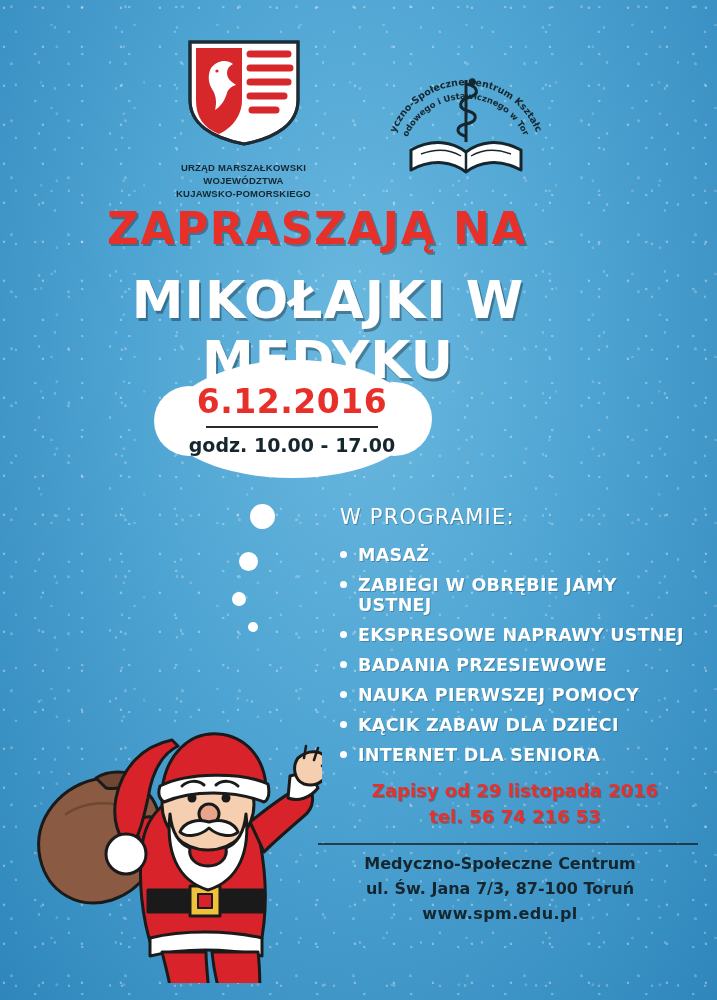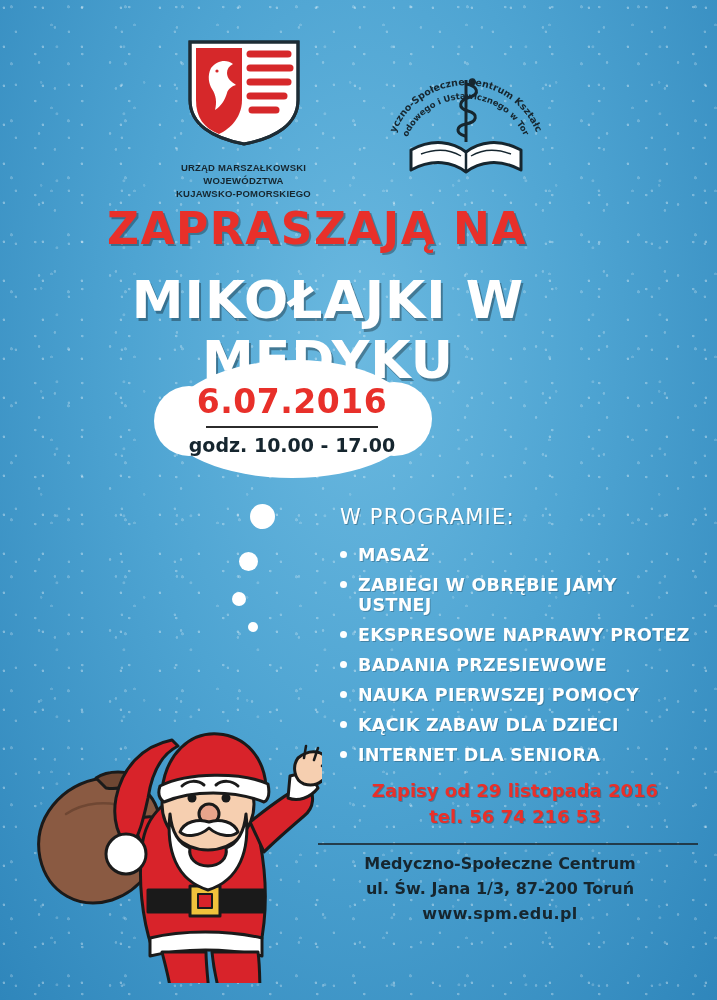--- a/index.html
+++ b/index.html
@@ -314,21 +314,21 @@
         </svg>
       </div>
     </div>
   </div>
 
   <div id="heading-1">ZAPRASZAJĄ NA</div>
   <div id="heading-2">MIKOŁAJKI W MEDYKU</div>
 
   <div id="bubble">
     <div id="bubble-inner">
-      <div id="bubble-date">6.07.2016</div>
+      <div id="bubble-date">6.12.2016</div>
       <div id="bubble-rule"></div>
       <div id="bubble-time">godz. 10.00 - 17.00</div>
     </div>
   </div>
   <div class="bubble-tail" id="tail-1"></div>
   <div class="bubble-tail" id="tail-2"></div>
   <div class="bubble-tail" id="tail-3"></div>
   <div class="bubble-tail" id="tail-4"></div>
 
   <div id="program">
@@ -337,21 +337,21 @@
     <div class="program-item">
       <span class="bullet"></span>
       <span class="program-label">MASAŻ</span>
     </div>
     <div class="program-item">
       <span class="bullet"></span>
       <span class="program-label">ZABIEGI W OBRĘBIE JAMY USTNEJ</span>
     </div>
     <div class="program-item">
       <span class="bullet"></span>
-      <span class="program-label">EKSPRESOWE NAPRAWY PROTEZ</span>
+      <span class="program-label">EKSPRESOWE NAPRAWY USTNEJ</span>
     </div>
     <div class="program-item">
       <span class="bullet"></span>
       <span class="program-label">BADANIA PRZESIEWOWE</span>
     </div>
     <div class="program-item">
       <span class="bullet"></span>
       <span class="program-label">NAUKA PIERWSZEJ POMOCY</span>
     </div>
     <div class="program-item">
@@ -366,21 +366,21 @@
 
   <div id="signup">
     <div class="signup-line">Zapisy od 29 listopada 2016</div>
     <div class="signup-line">tel. 56 74 216 53</div>
   </div>
 
   <div id="divider"></div>
 
   <div id="footer">
     <div class="footer-line">Medyczno-Społeczne Centrum</div>
-    <div class="footer-line">ul. Św. Jana 1/3, 87-200 Toruń</div>
+    <div class="footer-line">ul. Św. Jana 7/3, 87-100 Toruń</div>
     <div class="footer-line" id="footer-url">www.spm.edu.pl</div>
   </div>
 
   <div id="santa">
     <svg viewBox="0 0 300 375" width="300" height="375" aria-hidden="true">
       <g stroke="#1a1a1a" stroke-width="3" stroke-linejoin="round" stroke-linecap="round">
 
         <path d="M18 250 C10 210 40 176 80 170 C116 165 140 190 138 224
                  C136 256 120 282 90 292 C58 302 26 286 18 250 Z" fill="#8a5a42"></path>
         <path d="M74 170 C86 162 106 162 118 170 C112 178 96 182 84 180 Z" fill="#6f4733"></path>

